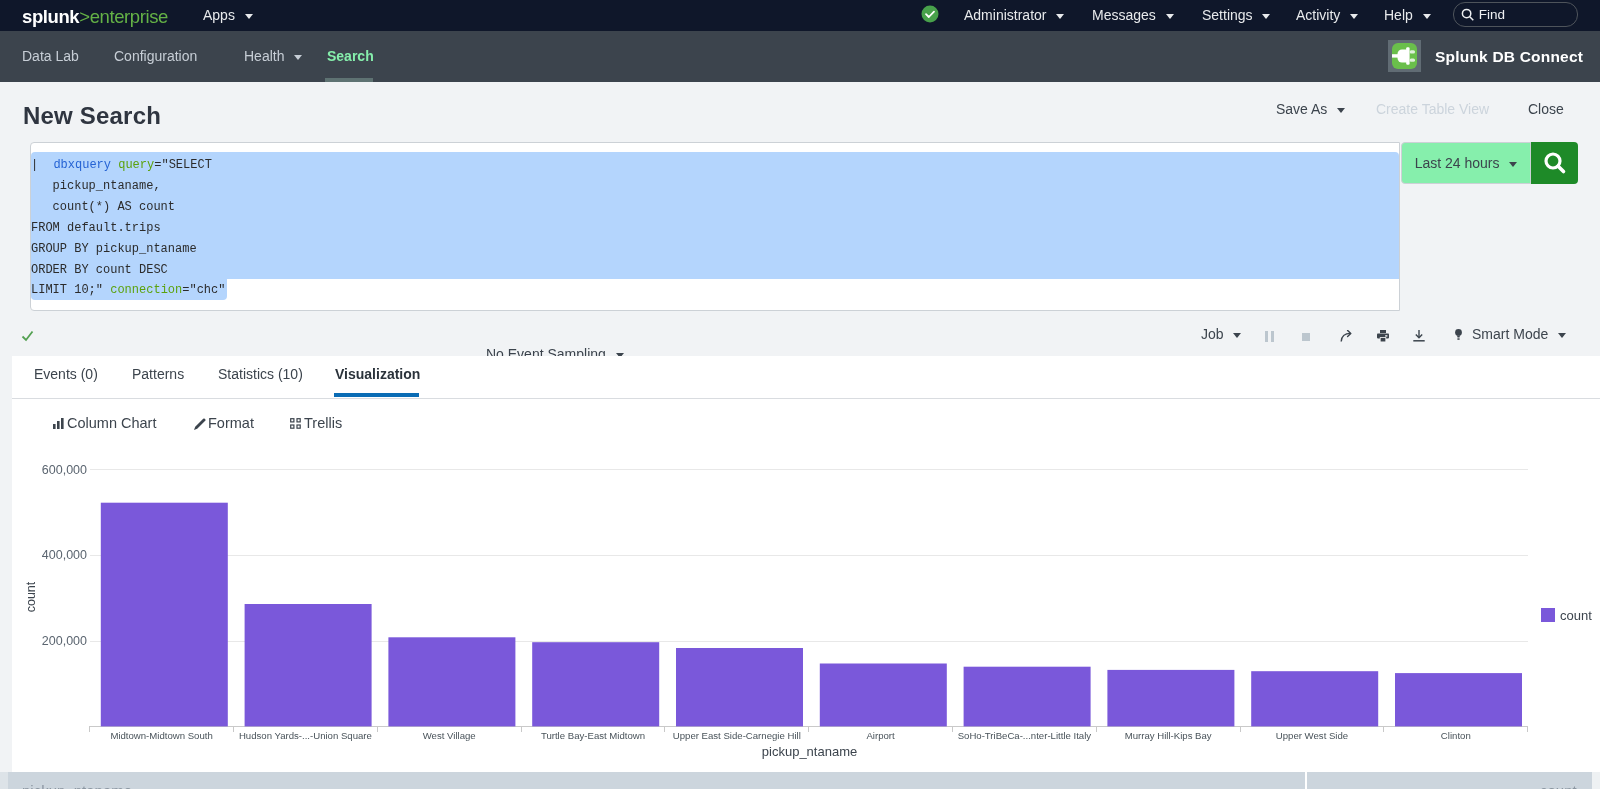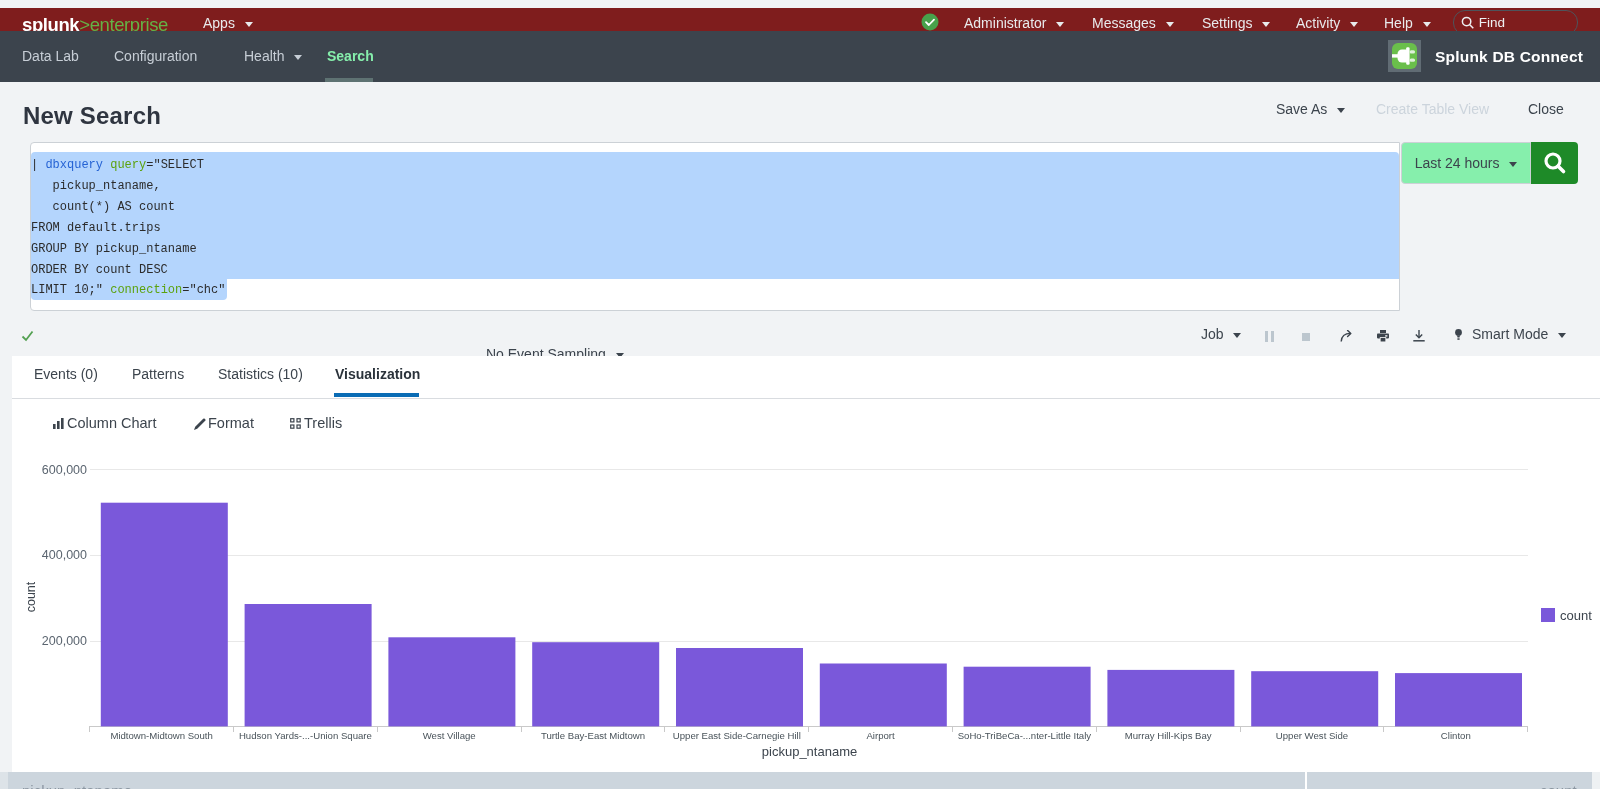--- a/index.html
+++ b/index.html
@@ -2,41 +2,41 @@
 <html><head>
 <meta charset="utf-8">
 <style>
 * { box-sizing: border-box; margin:0; padding:0; }
 html,body { width:1600px; height:789px; overflow:hidden; }
 body { font-family:"Liberation Sans", sans-serif; background:#f1f3f5; position:relative; }
 .abs { position:absolute; }
 .caret { display:inline-block; width:0; height:0; border-left:4.5px solid transparent; border-right:4.5px solid transparent; border-top:5px solid #3c444d; vertical-align:middle; margin-left:6px; }
 .caret.light { border-top-color:#e8eaec; }
 
-#topbar { position:absolute; left:0; top:8px; width:1600px; height:31px; background:#7f1d1d; color:#e8eaec;padding-left:8px; }
+#topbar { position:absolute; left:0; top:0; width:1600px; height:31px; background:#0f172a; color:#e8eaec;padding-left:8px; }
 #logo { position:absolute; left:22px; top:6px; font-size:18.5px; letter-spacing:-0.4px; }
 #logo .s { color:#ffffff; font-weight:bold; }
 #logo .g { color:#64b246; }
 .tb-item { position:absolute; top:0; height:31px; line-height:31px; font-size:14px; color:#e8eaec; }
 #findbox { position:absolute; left:1453px; top:2px; width:125px; height:25px; border:1px solid #4e545b; border-radius:12px; color:#eef0f2; font-size:13.5px; line-height:23px; }
 
 #appbar { position:absolute; left:0; top:31px; width:1600px; height:51px; background:#3c444d; color:#c7ced6; }
 .ab-item { position:absolute; top:0; height:51px; line-height:51px; font-size:14px; }
 #searchtab { color:#86efac; font-weight:bold; }
 #searchtab-under { position:absolute; left:325px; top:47px; width:48px; height:4px; background:#5e7272; }
 #dbicon { position:absolute; left:1388px; top:9px; width:33px; height:32px; background:#616c74; }
 #dbname { position:absolute; left:1435px; top:0; height:51px; line-height:51px; font-size:15.5px; font-weight:bold; color:#ffffff; letter-spacing:0.2px; }
 
 #newsearch { position:absolute; left:23px; top:102px; font-size:24px; font-weight:bold; color:#2f3540; letter-spacing:0.2px; }
 .hdr-link { position:absolute; top:101px; font-size:14px; color:#3c444d; }
 
 #sbox { position:absolute; left:30px; top:142px; width:1370px; height:169px; background:#ffffff; border:1px solid #ccd1d6; border-radius:4px 0 0 4px; }
 #sbox .sel { position:absolute; left:0; background:#b4d5fd; }
 #sbox pre { position:absolute; left:0px; top:12px; font-family:"Liberation Mono", monospace; font-size:12px; line-height:20.9px; color:#2b2b2b; }
-#sbox .b { color:#2563d4; }
+#sbox .b { color:#2563d4;margin-left:8px; }
 #sbox .gr { color:#5ca20d; }
 #trange { position:absolute; left:1401px; top:142px; width:130px; height:42px; background:#86efac; border:1px solid #ccd1d6; border-radius:4px 0 0 4px; font-size:14px; color:#3c444d; text-align:center; line-height:40px; }
 #gobtn { position:absolute; left:1531px; top:142px; width:47px; height:42px; background:#1e8a28; border-radius:0 4px 4px 0; }
 
 #results { position:absolute; left:0; top:318px; width:1600px; height:38px; font-size:14px; color:#3c444d; }
 #results .ritem { position:absolute; top:0; height:38px; line-height:33px; }
 
 #content { position:absolute; left:12px; top:356px; width:1600px; height:416px; background:#ffffff; }
 #tabs { position:absolute; left:0; top:0; width:1600px; height:43px; border-bottom:1px solid #d9dce0; }
 .tab { position:absolute; top:0; height:43px; line-height:37px; font-size:14px; color:#3c444d; }

